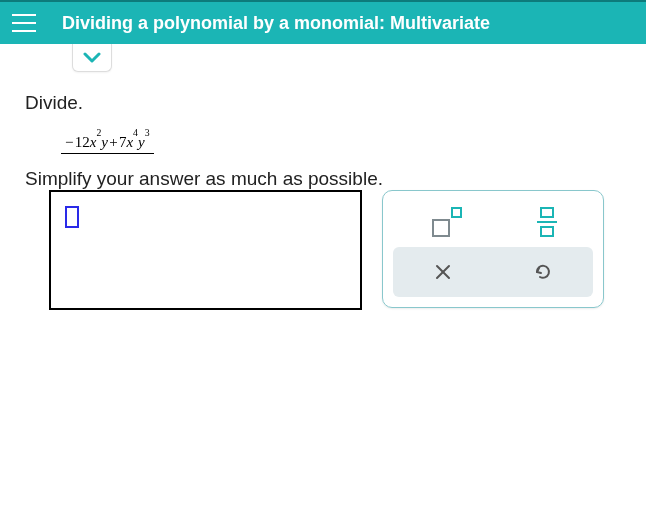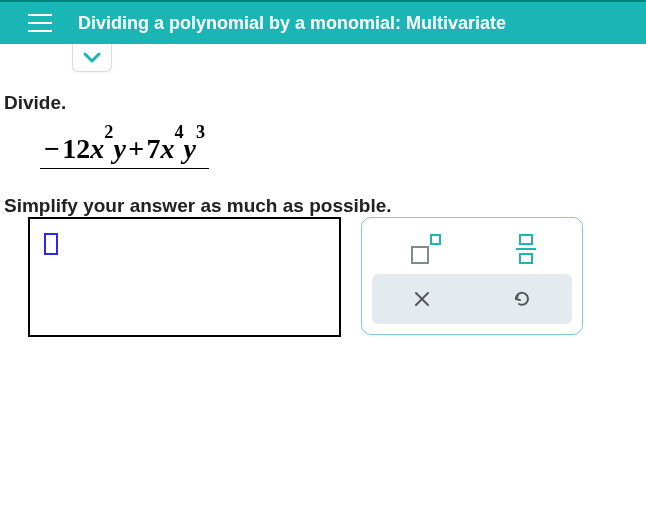--- a/index.html
+++ b/index.html
@@ -8,21 +8,21 @@
     background: #fff;
     width: 646px;
     height: 530px;
     overflow: hidden;
   }
   .header {
     background: #1bb5b5;
     height: 44px;
     display: flex;
     align-items: center;
-    padding-left: 28px;
+    padding-left: 12px;
     border-top: 2px solid #0d7b7b;
   }
   .hamburger {
     width: 24px;
     height: 18px;
     display: flex;
     flex-direction: column;
     justify-content: space-between;
     margin-right: 26px;
     cursor: pointer;
@@ -49,33 +49,32 @@
     border-top: none;
     border-bottom-left-radius: 6px;
     border-bottom-right-radius: 6px;
     display: flex;
     align-items: center;
     justify-content: center;
     cursor: pointer;
     box-shadow: 0 1px 2px rgba(0,0,0,0.05);
   }
   .content {
-    padding: 48px 12px 0 4px;
-    font-weight: bold;
+    padding: 48px 12px 0 25px;
   }
   .instruction {
     font-size: 19px;
     color: #222;
     margin-bottom: 18px;
   }
   .math-expr {
     font-family: "Times New Roman", Times, serif;
-    font-size: 28px;
+    font-size: 15px;
     padding-left: 36px;
-    margin-bottom: 26px;
+    margin-bottom: 14px;
   }
   .frac {
     display: inline-block;
     text-align: center;
     vertical-align: middle;
   }
   .frac .num {
     display: block;
     border-bottom: 1.5px solid #000;
     padding: 0 4px 2px 4px;

